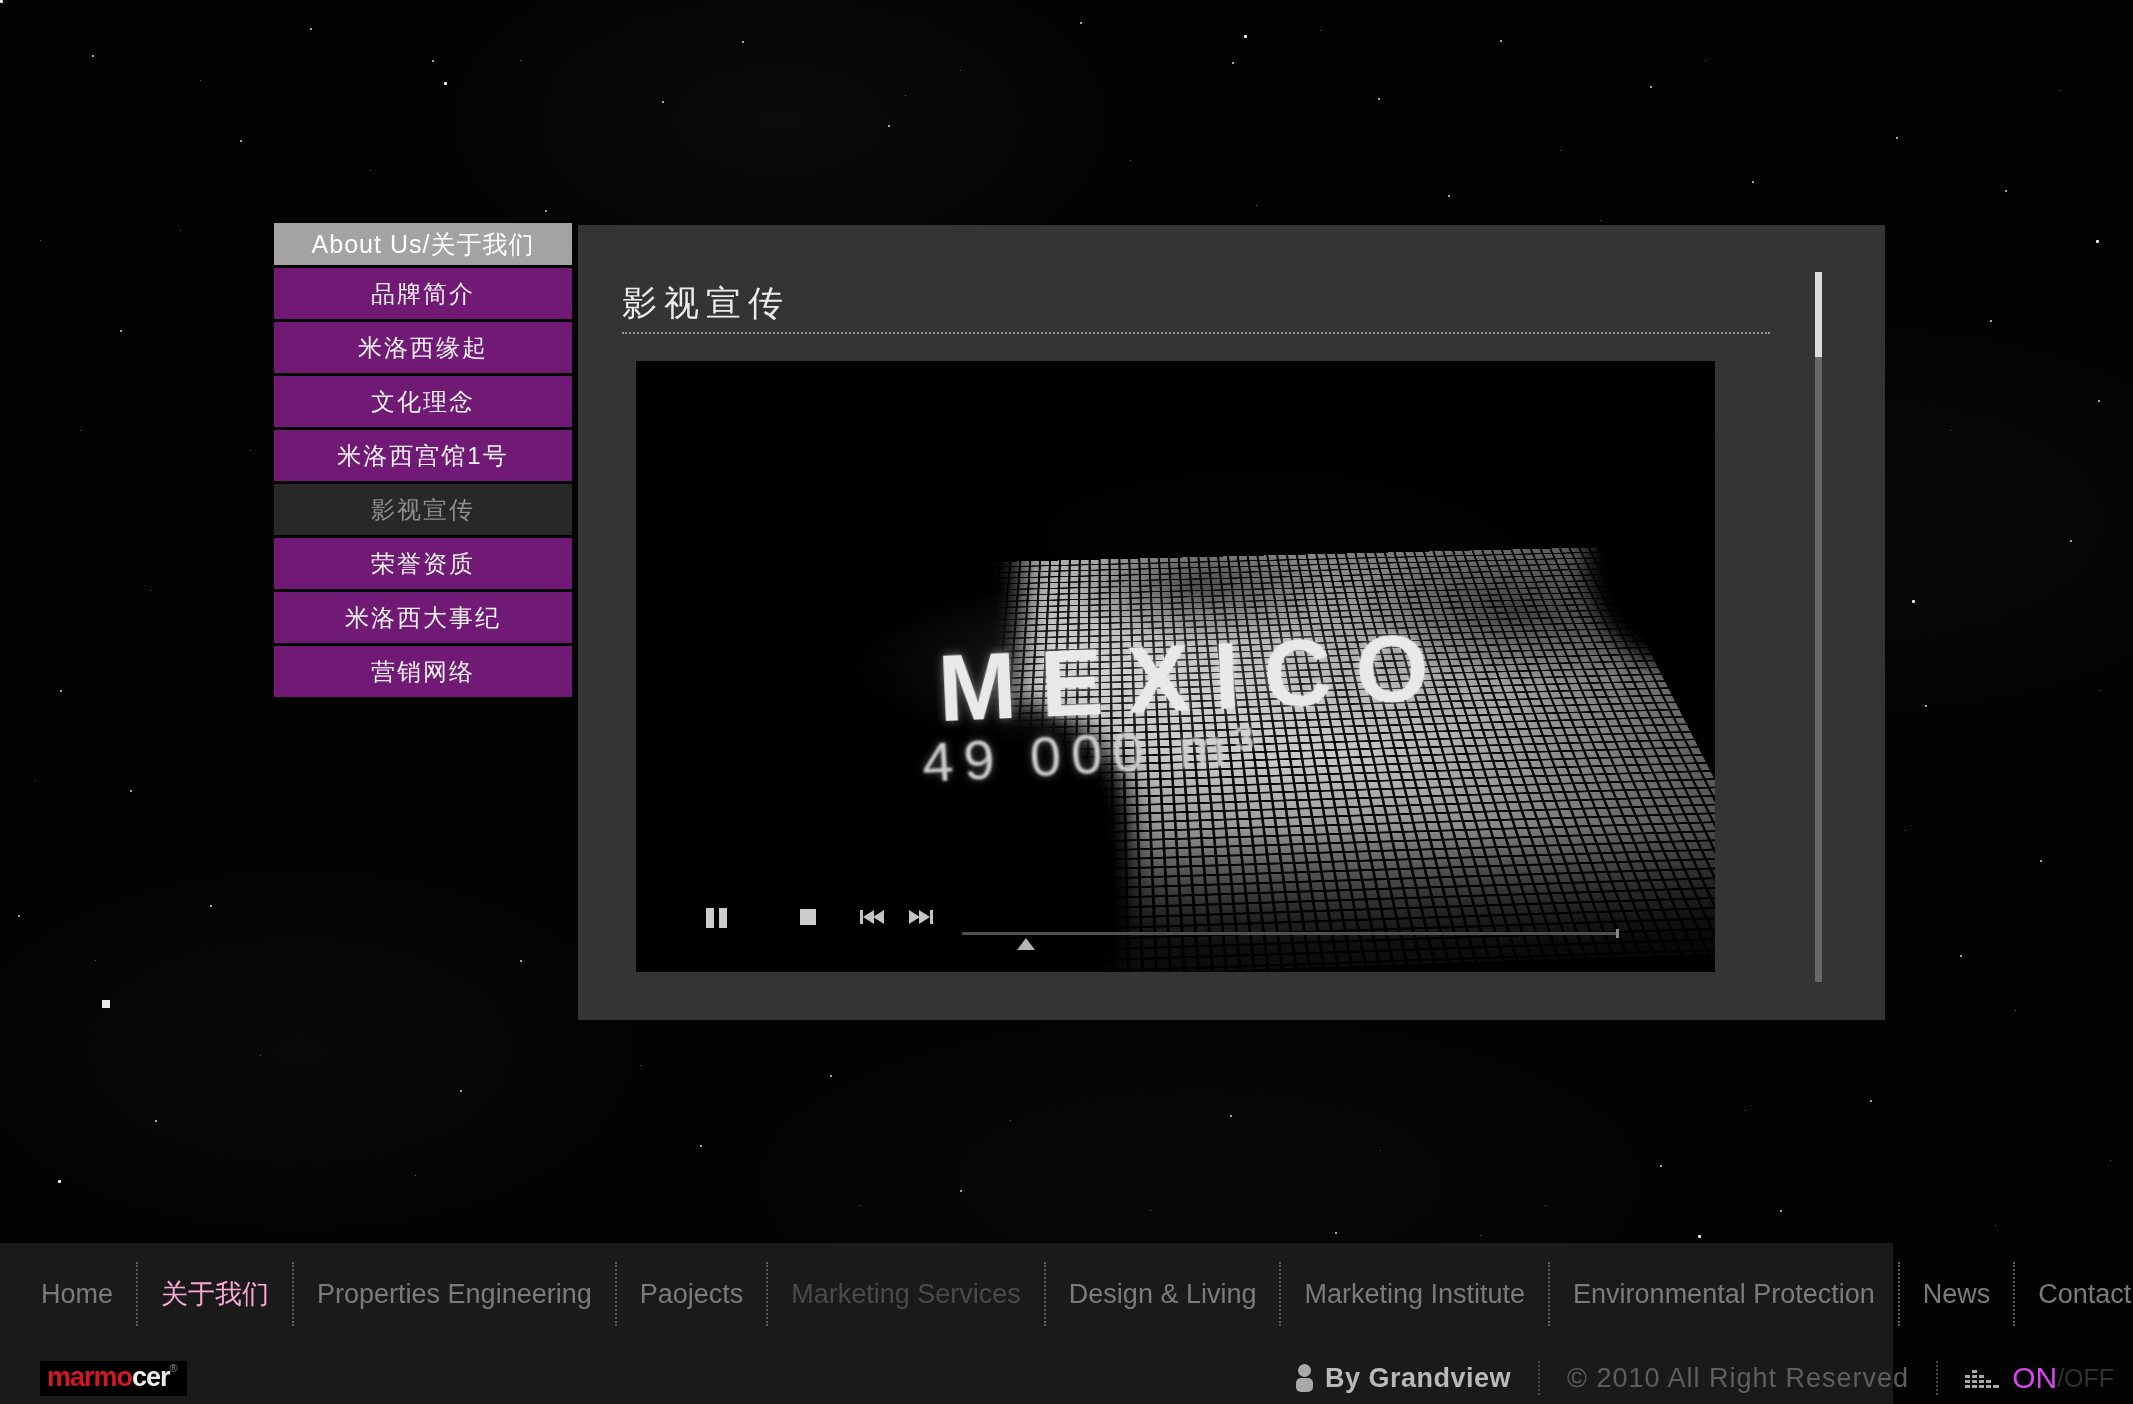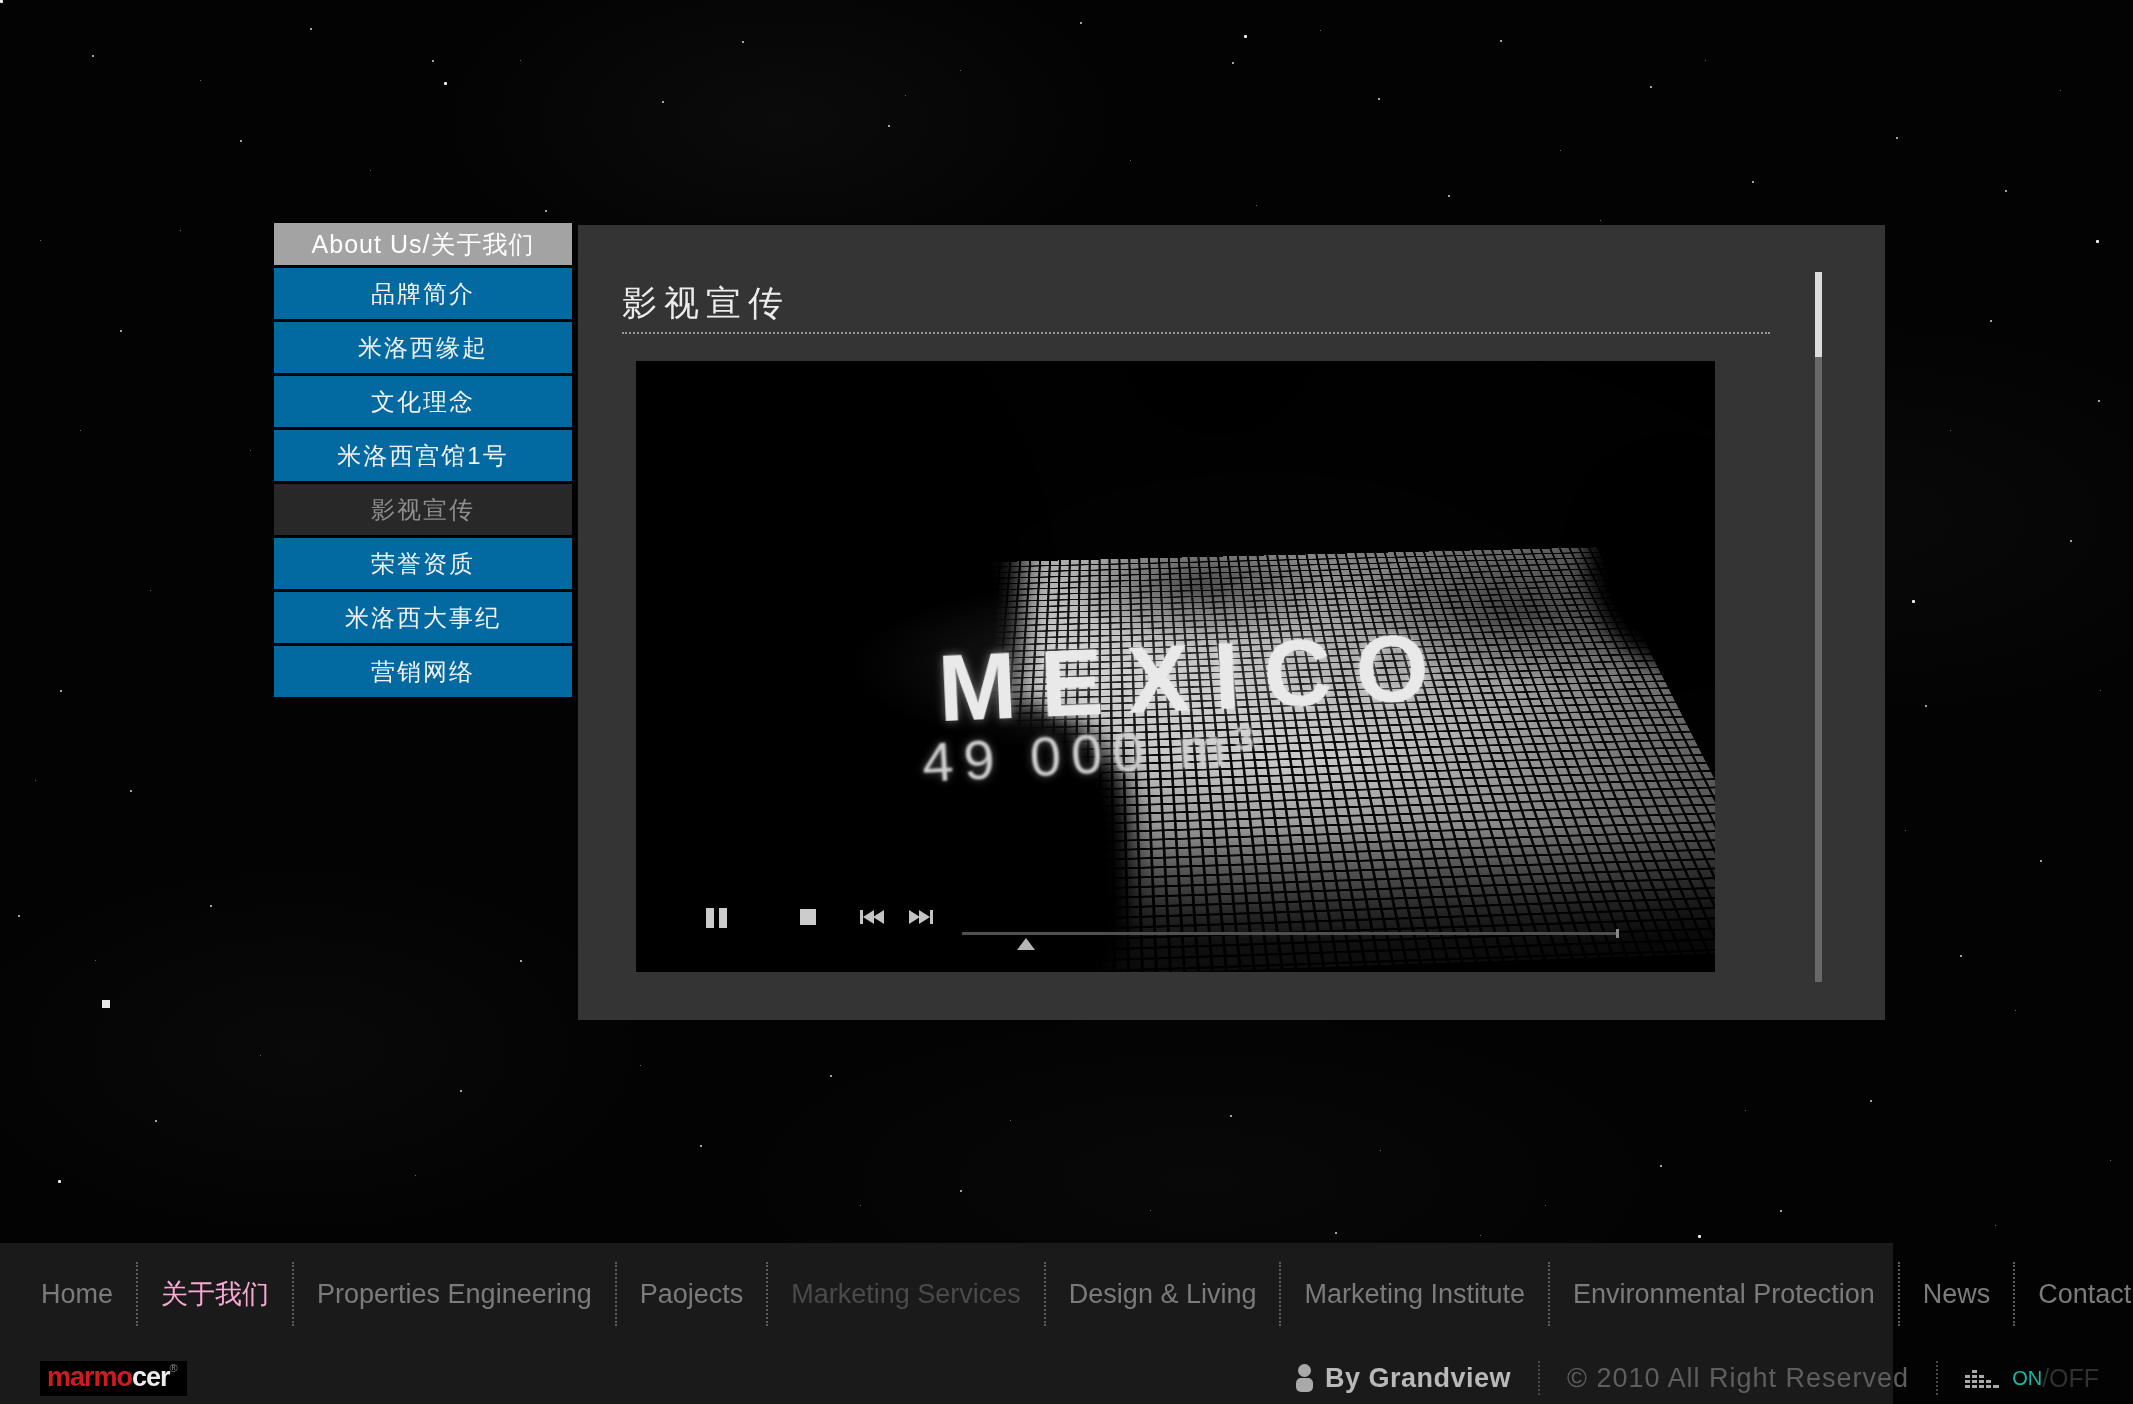--- a/index.html
+++ b/index.html
@@ -41,21 +41,21 @@
     58px 1180px #fff,1698px 1235px #fff}
   .star-special{position:absolute;left:102px;top:1000px;width:8px;height:8px;background:#e8e8e8;z-index:1;}
 
   
   .sidebar{position:absolute;left:274px;top:223px;width:298px;z-index:3;}
   .menu-header{
     height:42px;background:#a3a3a3;color:#fff;font-size:25px;
     display:flex;align-items:center;justify-content:center;letter-spacing:1px;
     box-shadow:0 0 0 1px rgba(0,0,0,.55);}
   .menu-item{
-    height:51px;margin-top:3px;background:#0369a1;color:#f2f2f2;font-size:24px;
+    height:51px;margin-top:3px;background:#701a75;color:#f2f2f2;font-size:24px;
     display:flex;align-items:center;justify-content:center;letter-spacing:2px;
     box-shadow:0 0 0 1px rgba(0,0,0,.55);cursor:pointer;}
   .menu-item.selected{background:#282828;color:#8e8e8e;}
 
   
   .panel{position:absolute;left:578px;top:225px;width:1307px;height:795px;background:#343434;z-index:2;}
   .panel-title{position:absolute;left:44px;top:55px;color:#ececec;font-size:35px;letter-spacing:7px;}
   .title-rule{position:absolute;left:44px;top:107px;width:1148px;border-top:2px dotted #979797;height:0;}
 
   
@@ -127,21 +127,21 @@
   .foot-right{position:absolute;left:1295px;top:0;height:46px;display:flex;align-items:center;}
   .gv{display:flex;align-items:flex-start;cursor:pointer;}
   .gv-icon{width:20px;height:30px;position:relative;margin-right:10px;}
   .gv-icon .head{position:absolute;left:3px;top:1px;width:13px;height:13px;border-radius:50%;background:#a9a9a9;}
   .gv-icon .body{position:absolute;left:1px;top:15px;width:17px;height:14px;border-radius:5px;background:#a9a9a9;}
   .gv-text{color:#b9b9b9;font-size:27px;font-weight:600;letter-spacing:.5px;white-space:nowrap;}
   .foot-sep{width:0;height:34px;border-left:2px dotted #4a4a4a;margin:0 27px;}
   .copyright{color:#5e5e5e;font-size:27px;font-weight:300;letter-spacing:1px;white-space:nowrap;}
   .sound{display:flex;align-items:center;cursor:pointer;}
   .eq-icon{margin-right:13px;display:block;}
-  .on-txt{color:#14b8a6;font-size:20px;}
+  .on-txt{color:#d946ef;font-size:30px;}
   .off-txt{color:#303030;font-size:25px;}
 </style>
 </head>
 <body>
 
 <div class="stage">
   <div class="nebula"></div>
   <div class="stars-a"></div>
   <div class="stars-b"></div>
   <div class="stars-c"></div>

